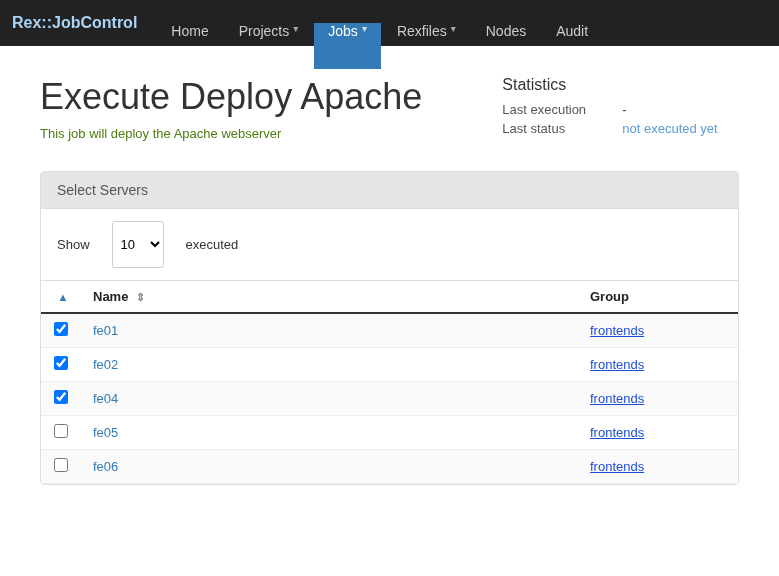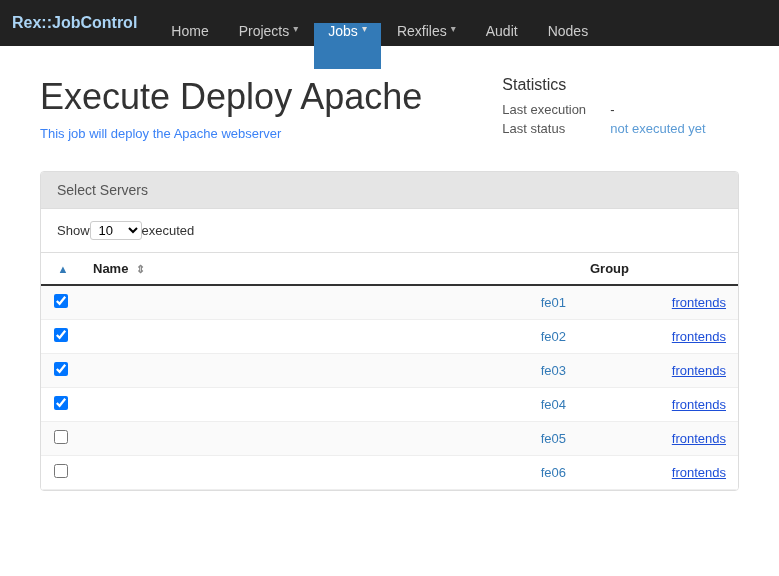--- a/index.html
+++ b/index.html
@@ -58,32 +58,32 @@
       gap: 80px;
       margin-bottom: 30px;
     }
     .job-title-section h1 {
       font-size: 36px;
       font-weight: normal;
       color: #333;
       margin-bottom: 8px;
     }
     .job-description {
-      color: #3b82f6;
+      color: #4d7c0f;
       font-size: 13px;
     }
     .statistics-section h2 {
       font-size: 16px;
       font-weight: normal;
       color: #333;
       margin-bottom: 8px;
     }
     .stat-row {
       display: flex;
-      gap: 8px;
+      gap: 20px;
       font-size: 13px;
       margin-bottom: 4px;
     }
     .stat-label { color: #555; min-width: 100px; }
     .stat-value { color: #333; }
     .stat-value.not-executed { color: #5b9bd5; }
 
     
     .servers-section {
       border: 1px solid #ddd;
@@ -94,27 +94,27 @@
       background: #e5e5e5;
       border-bottom: 1px solid #ddd;
       padding: 10px 16px;
       font-size: 14px;
       color: #555;
     }
     .servers-controls {
       padding: 12px 16px;
       display: flex;
       align-items: center;
-      gap: 0;
+      gap: 22px;
       font-size: 13px;
     }
     .entries-select {
       border: 1px solid #ccc;
       border-radius: 3px;
-      padding: 0 4px;
+      padding: 14px 4px;
       font-size: 13px;
       background: #fff;
     }
 
     
     .servers-table {
       width: 100%;
       border-collapse: collapse;
     }
     .servers-table thead tr {
@@ -136,21 +136,20 @@
     .sort-icon.asc { color: #337ab7; }
 
     .servers-table tbody tr {
       border-bottom: 1px solid #eee;
     }
     .servers-table tbody tr:nth-child(odd) { background: #fafafa; }
     .servers-table tbody tr:nth-child(even) { background: #fff; }
     .servers-table td {
       padding: 8px 12px;
       font-size: 13px;
-      text-align: right;
     }
     .servers-table td.col-check { text-align: center; width: 40px; }
     .server-name-link { color: #337ab7; text-decoration: none; }
     .group-value { color: #1d4ed8; text-decoration: underline; }
 
     input[type="checkbox"] {
       width: 14px;
       height: 14px;
       cursor: pointer;
     }
@@ -170,24 +169,24 @@
     </a>
     <a class="nav-item active">
       <span>Jobs</span>
       <span class="nav-dropdown-arrow">▾</span>
     </a>
     <a class="nav-item">
       <span>Rexfiles</span>
       <span class="nav-dropdown-arrow">▾</span>
     </a>
     <a class="nav-item">
+      <span>Nodes</span>
+    </a>
+    <a class="nav-item">
       <span>Audit</span>
-    </a>
-    <a class="nav-item">
-      <span>Nodes</span>
     </a>
   </div>
 </nav>
 
 <div class="main-content">
 
   <div class="job-header">
     <div class="job-title-section">
       <h1>Execute Deploy Apache</h1>
       <p class="job-description">This job will deploy the Apache webserver</p>
@@ -241,25 +240,20 @@
             <td><a class="server-name-link" href="#">fe01</a></td>
             <td><span class="group-value">frontends</span></td>
           </tr>
           <tr>
             <td class="col-check"><input type="checkbox" checked="" style=""></td>
             <td><a class="server-name-link" href="#">fe02</a></td>
             <td><span class="group-value">frontends</span></td>
           </tr>
           <tr>
             <td class="col-check"><input type="checkbox" checked="" style=""></td>
-            <td><a class="server-name-link" href="#">fe03</a></td>
-            <td><span class="group-value">frontends</span></td>
-          </tr>
-          <tr>
-            <td class="col-check"><input type="checkbox" checked="" style=""></td>
             <td><a class="server-name-link" href="#">fe04</a></td>
             <td><span class="group-value">frontends</span></td>
           </tr>
           <tr>
             <td class="col-check"><input type="checkbox" style=""></td>
             <td><a class="server-name-link" href="#">fe05</a></td>
             <td><span class="group-value">frontends</span></td>
           </tr>
           <tr>
             <td class="col-check"><input type="checkbox" style=""></td>

